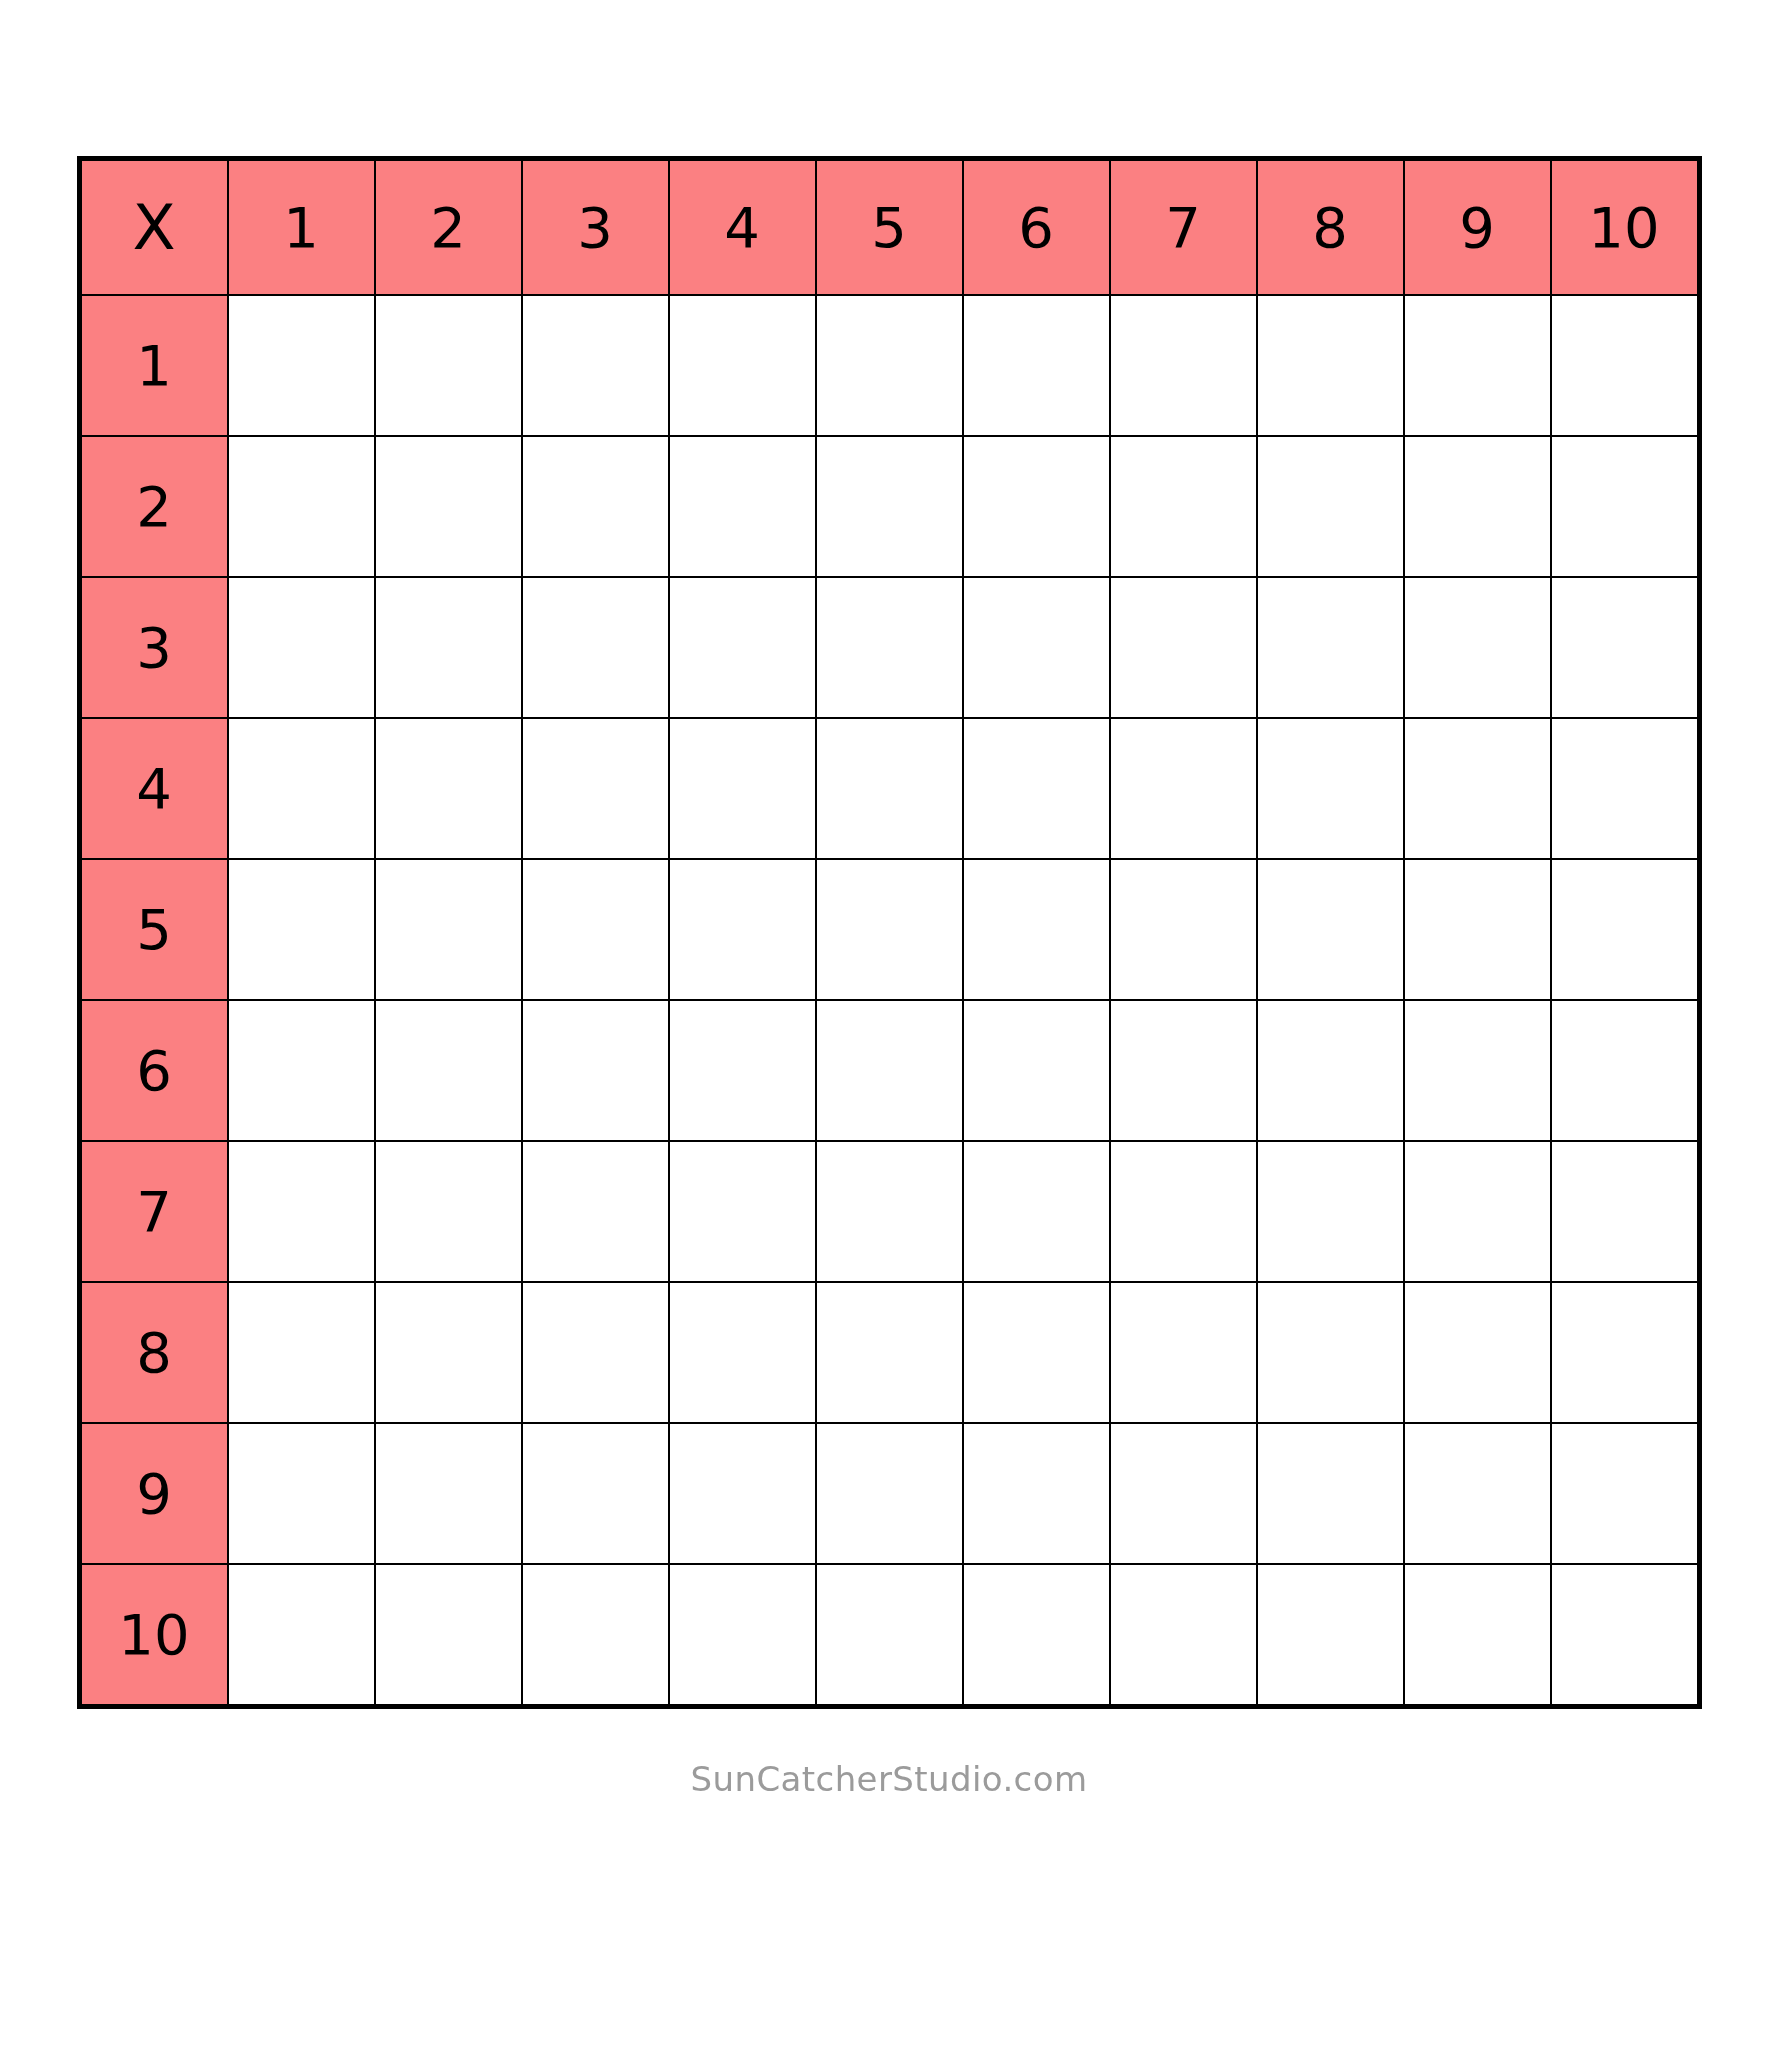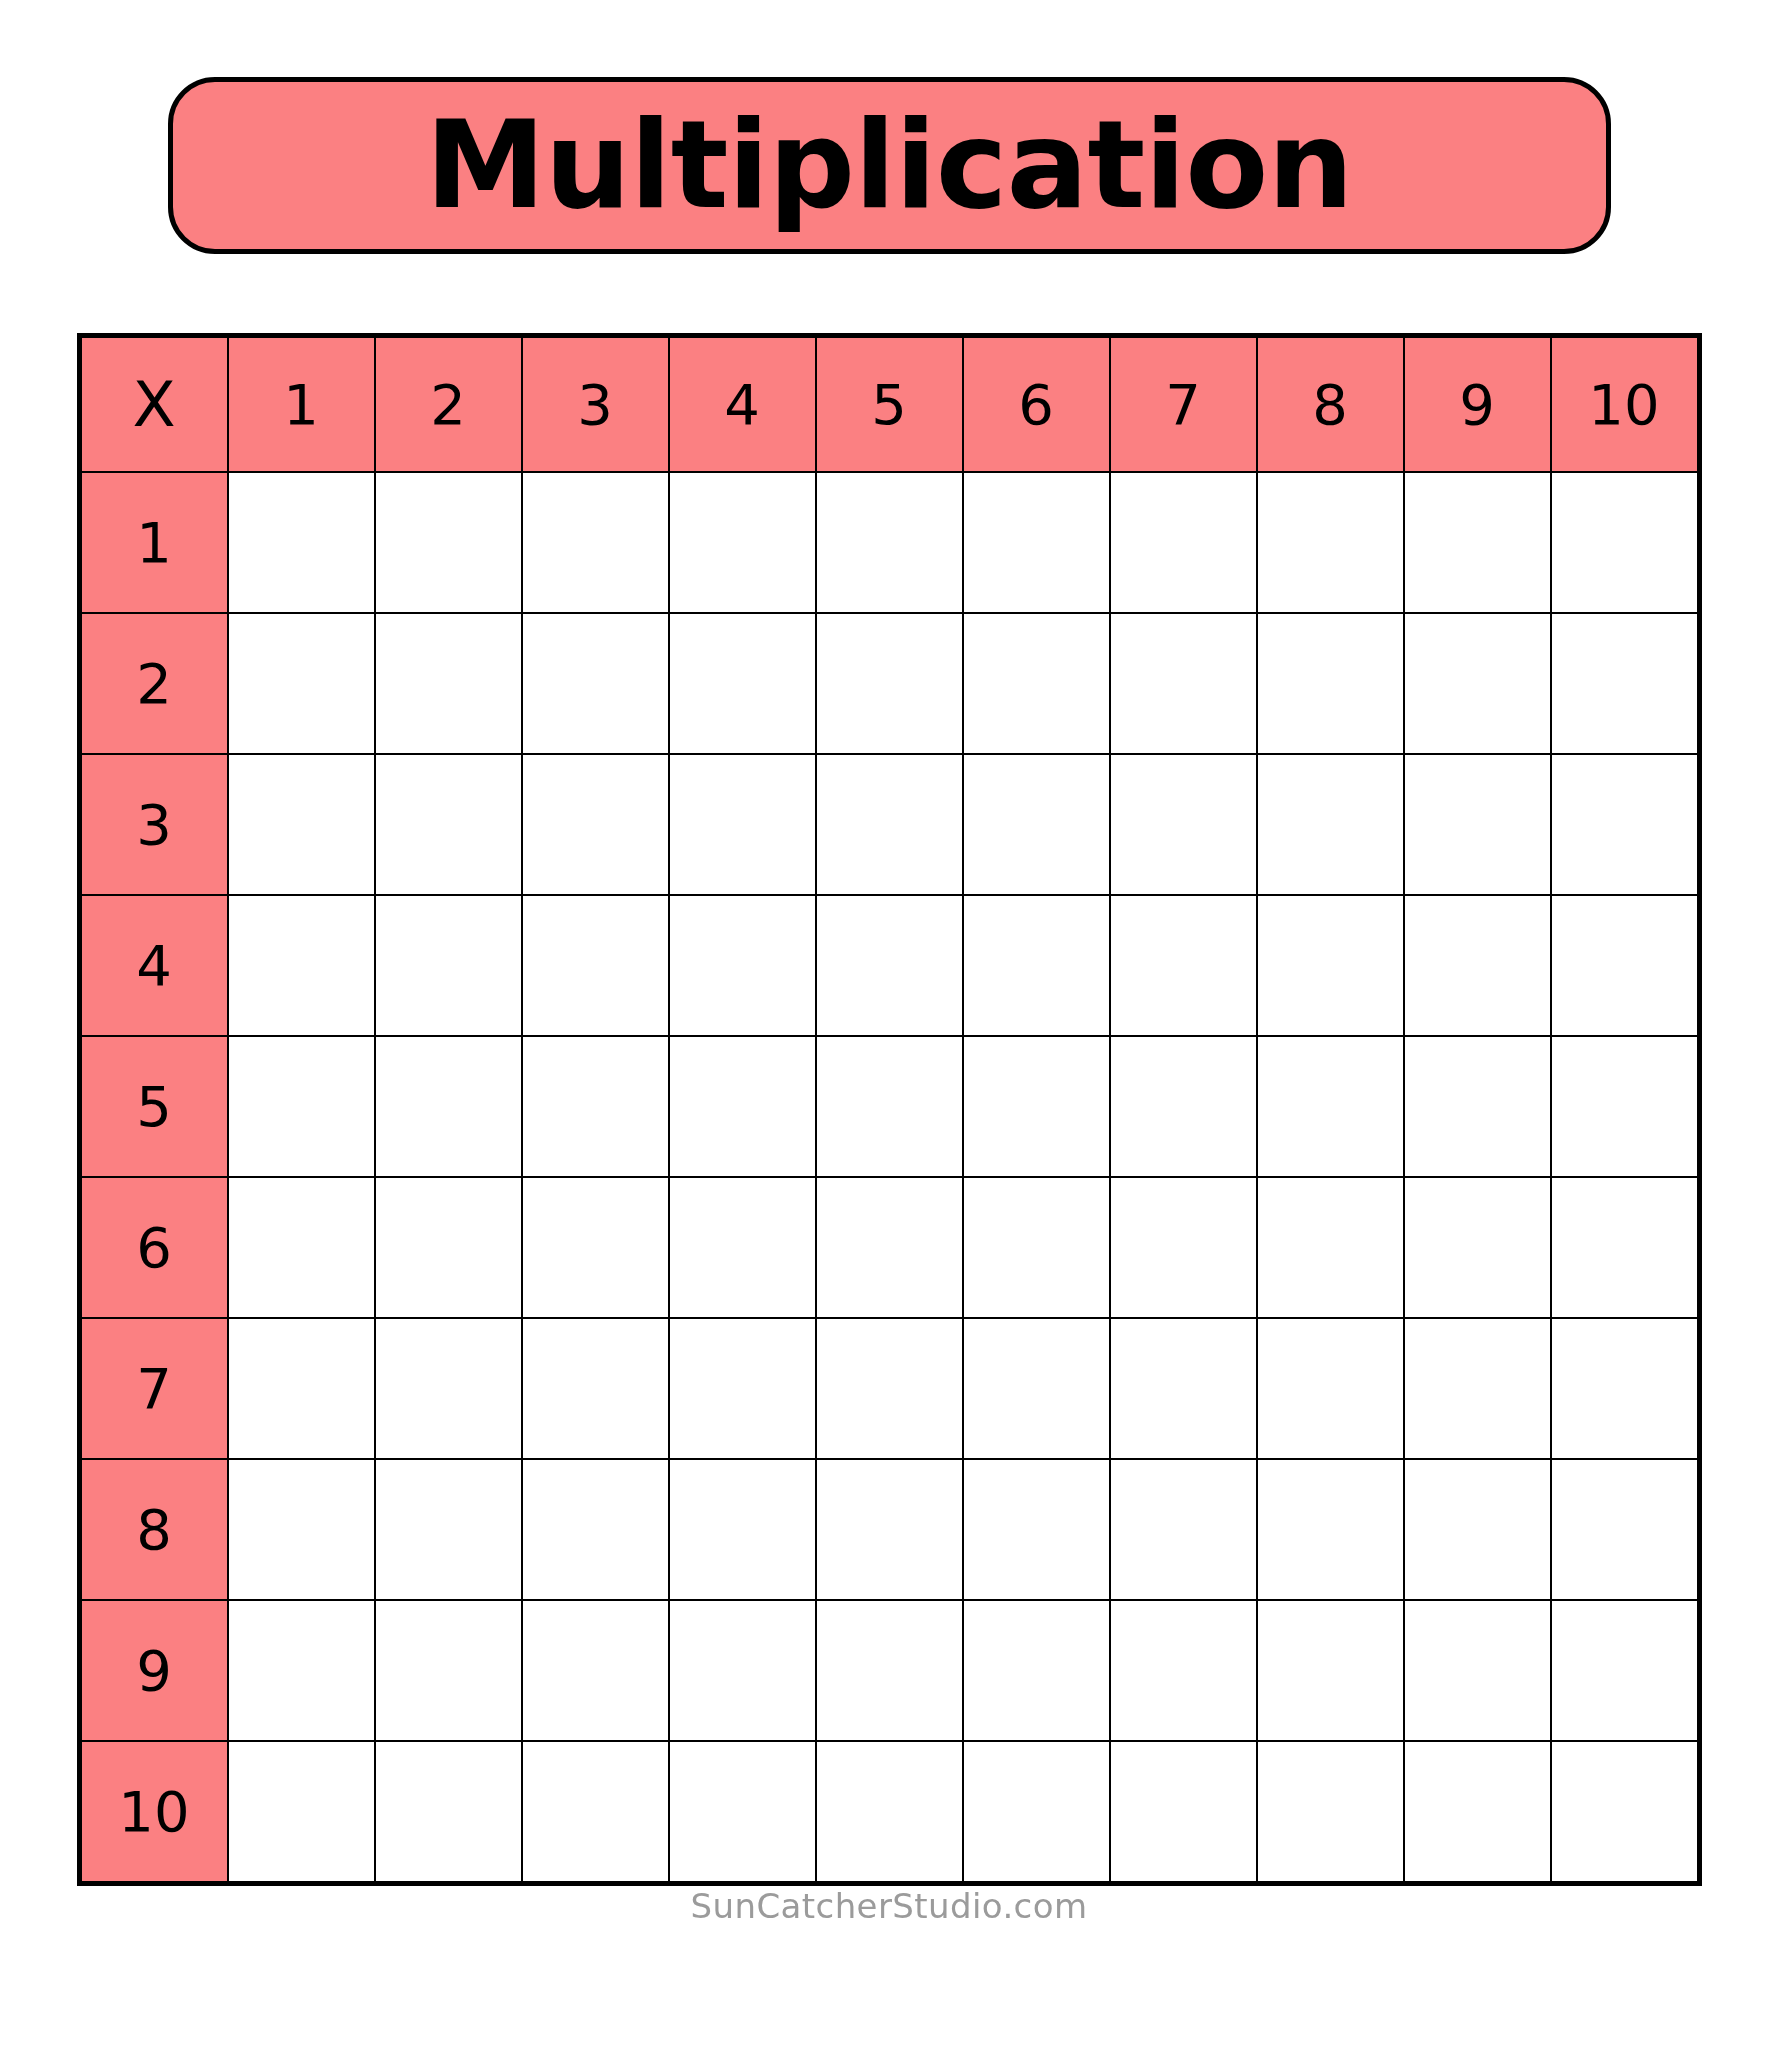--- a/index.html
+++ b/index.html
@@ -83,34 +83,32 @@
   }
   table.mult-grid td.row-head {
     font-size: 56px;
   }
   table.mult-grid td.cell {
     background: #ffffff;
   }
 
   
   .footer {
+    margin-top: 50px;
     font-size: 34px;
     color: #9b9b9b;
     font-family: "DejaVu Sans", sans-serif;
     letter-spacing: 0.4px;
   }
 </style>
 </head>
 <body>
 
 <div class="page">
 
-  <div class="title-banner">
-    <div class="title-text">Multiplication</div>
-  </div>
 
   <div class="grid-wrap">
     <table class="mult-grid">
       <tbody>
         <tr class="head-row">
           <td class="corner">X</td>
           <td class="col-head">1</td>
           <td class="col-head">2</td>
           <td class="col-head">3</td>
           <td class="col-head">4</td>

